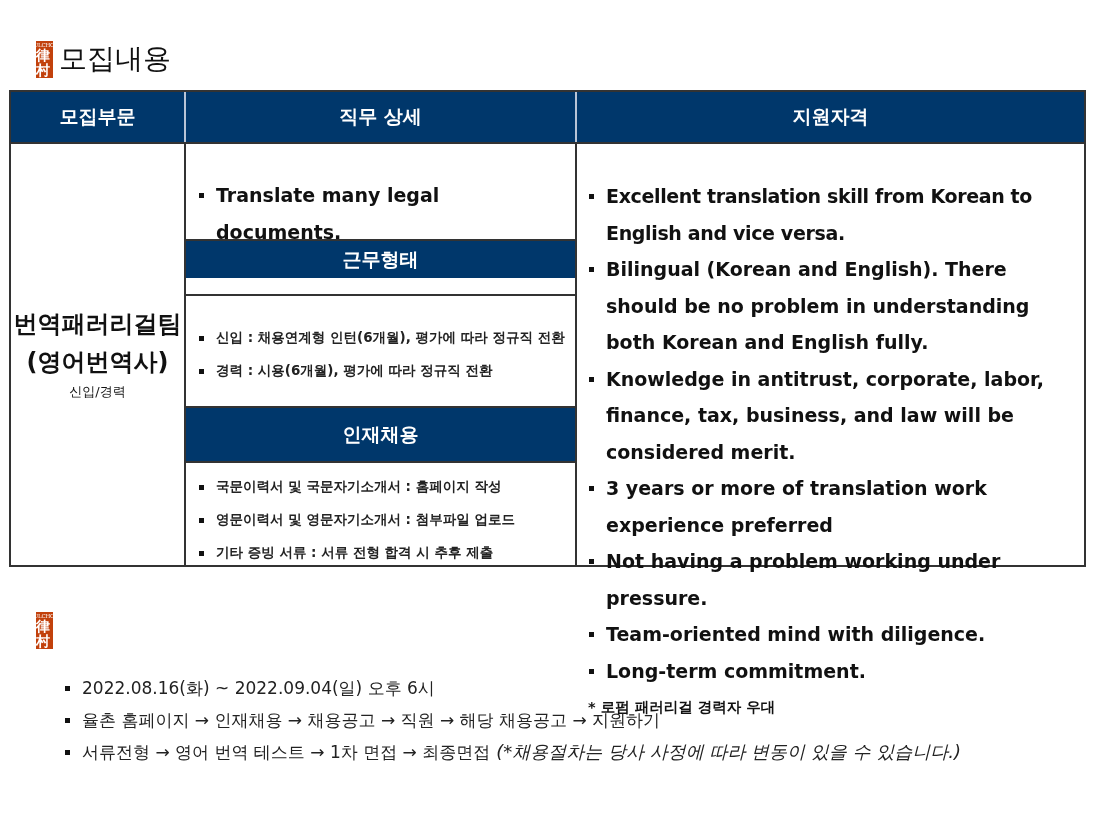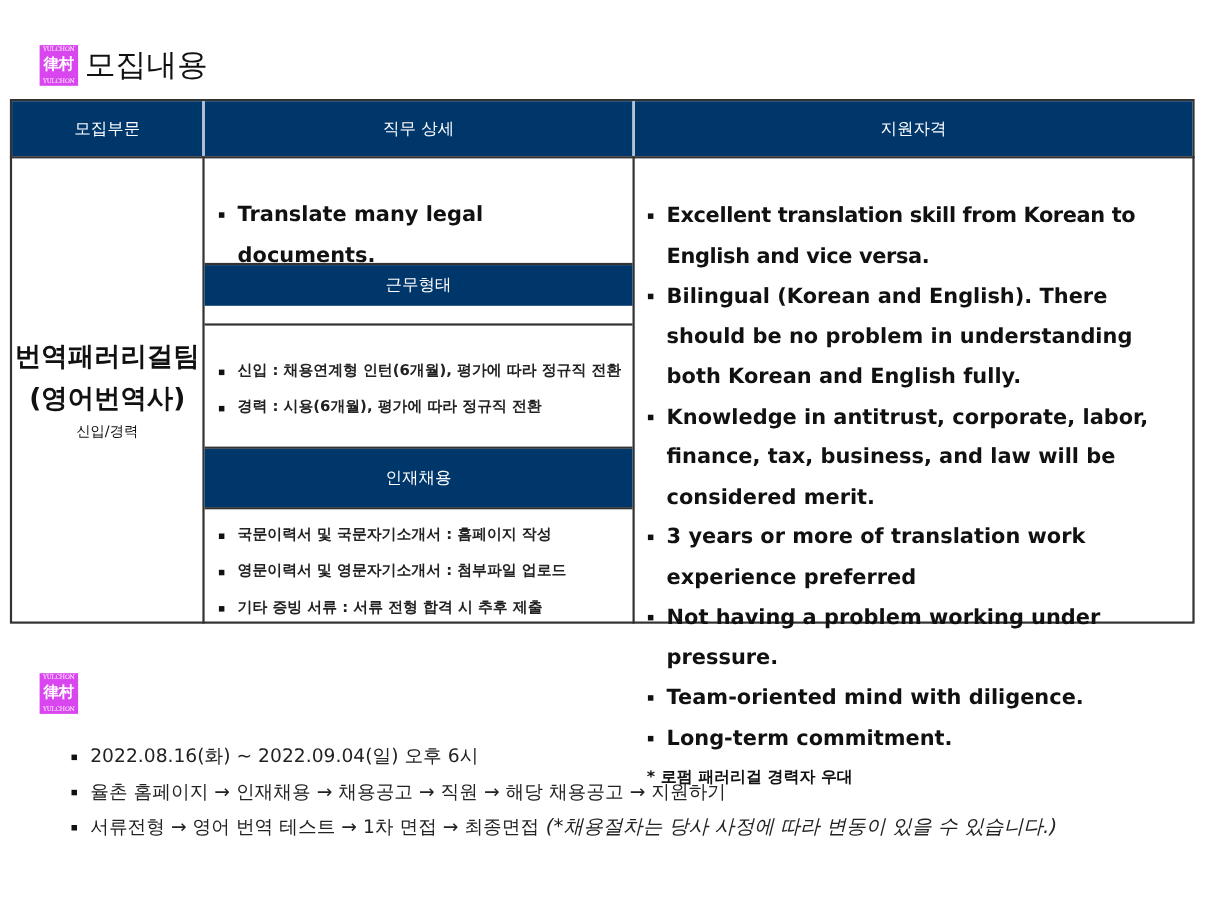--- a/index.html
+++ b/index.html
@@ -1,22 +1,22 @@
 <!DOCTYPE html>
 <html><head>
 <meta charset="utf-8">
 <style>
   html, body { margin:0; padding:0; background:#ffffff; }
   body { width:1097px; height:823px; position:relative; font-family:"DejaVu Sans", "Liberation Sans", sans-serif; color:#111; overflow:hidden; }
   .section-title { position:absolute; left:36px; display:flex; align-items:center; gap:6px; font-size:28px; color:#111; font-weight:normal; }
-  .logo { width:35px; height:37px; background:#d946ef; color:#fff; display:flex; flex-direction:column; align-items:center; justify-content:space-between; padding:1px 0; box-sizing:border-box; font-family:"DejaVu Serif", serif; }
+  .logo { width:17px; height:37px; background:#c2410c; color:#fff; display:flex; flex-direction:column; align-items:center; justify-content:space-between; padding:1px 0; box-sizing:border-box; font-family:"DejaVu Serif", serif; }
   .logo .top, .logo .bot { font-size:5.5px; line-height:6px; letter-spacing:-0.2px; }
   .logo .mid { font-size:14px; line-height:15px; font-weight:bold; }
   .grid { position:absolute; left:9px; top:90px; width:1077px; height:477px; border:2px solid #333; box-sizing:border-box; }
-  .hdr { position:absolute; background:#00376b; color:#fff; font-weight:normal; font-size:15px; display:flex; align-items:center; justify-content:center; }
+  .hdr { position:absolute; background:#00376b; color:#fff; font-weight:bold; font-size:19px; display:flex; align-items:center; justify-content:center; }
   .cell { position:absolute; box-sizing:border-box; }
   .vline { position:absolute; width:2px; background:#333; }
   .hline { position:absolute; height:2px; background:#333; }
   .hdr-sep { position:absolute; width:2px; background:#b8c4d6; }
   ul.sq { list-style:none; margin:0; padding:0; }
   ul.sq li { position:relative; padding-left:20px; }
   ul.sq li::before { content:""; position:absolute; left:3px; width:5px; height:5px; background:#111; }
   .dept { font-weight:bold; font-size:24px; text-align:center; line-height:38px; }
   .dept-sub { font-size:13px; text-align:center; margin-top:2px; }
   .eng li { font-weight:bold; font-size:19px; line-height:36.5px; }

